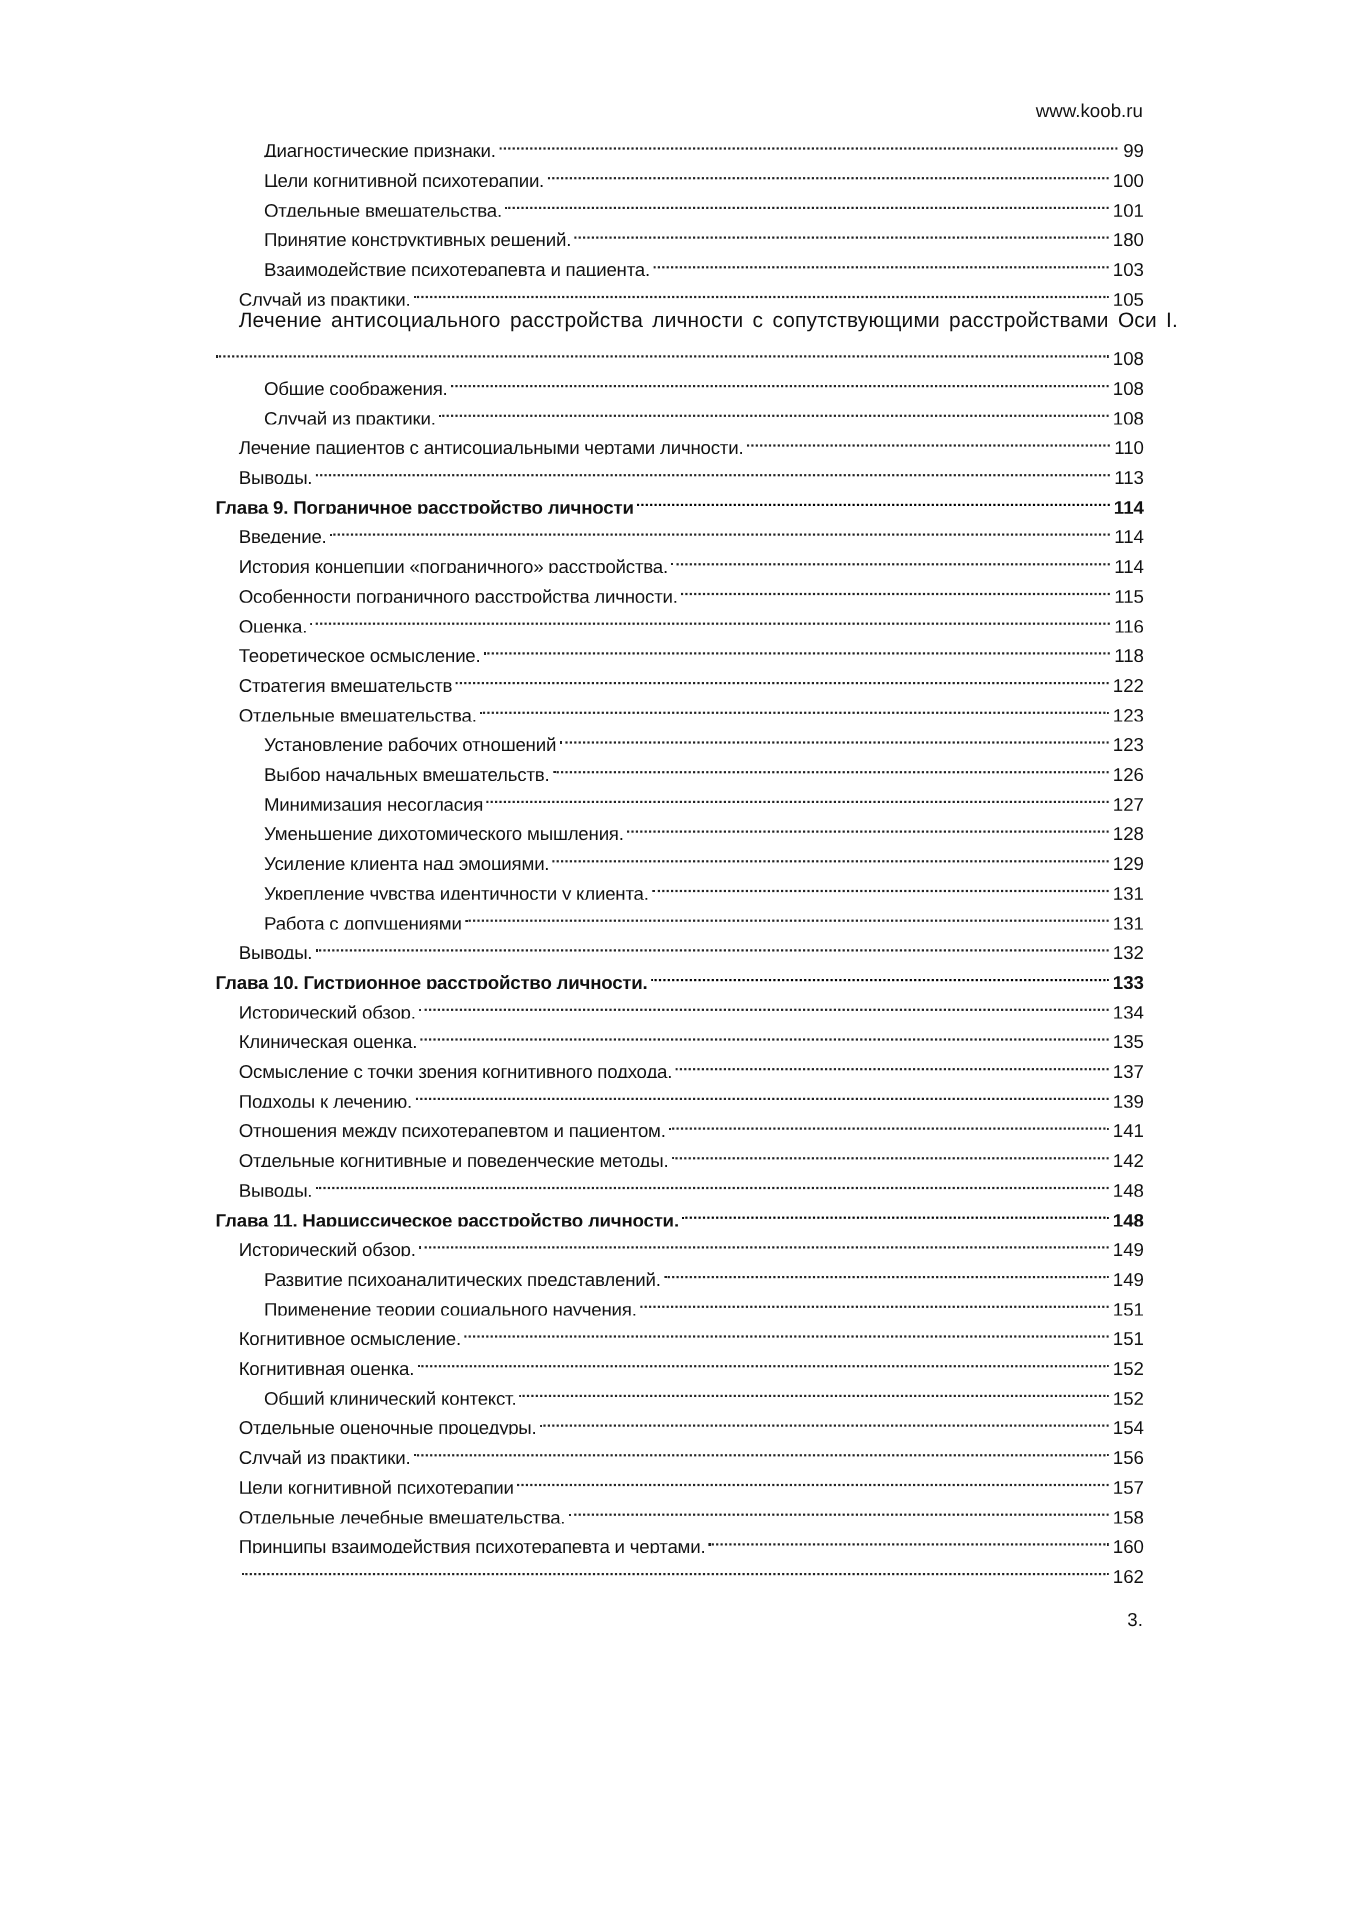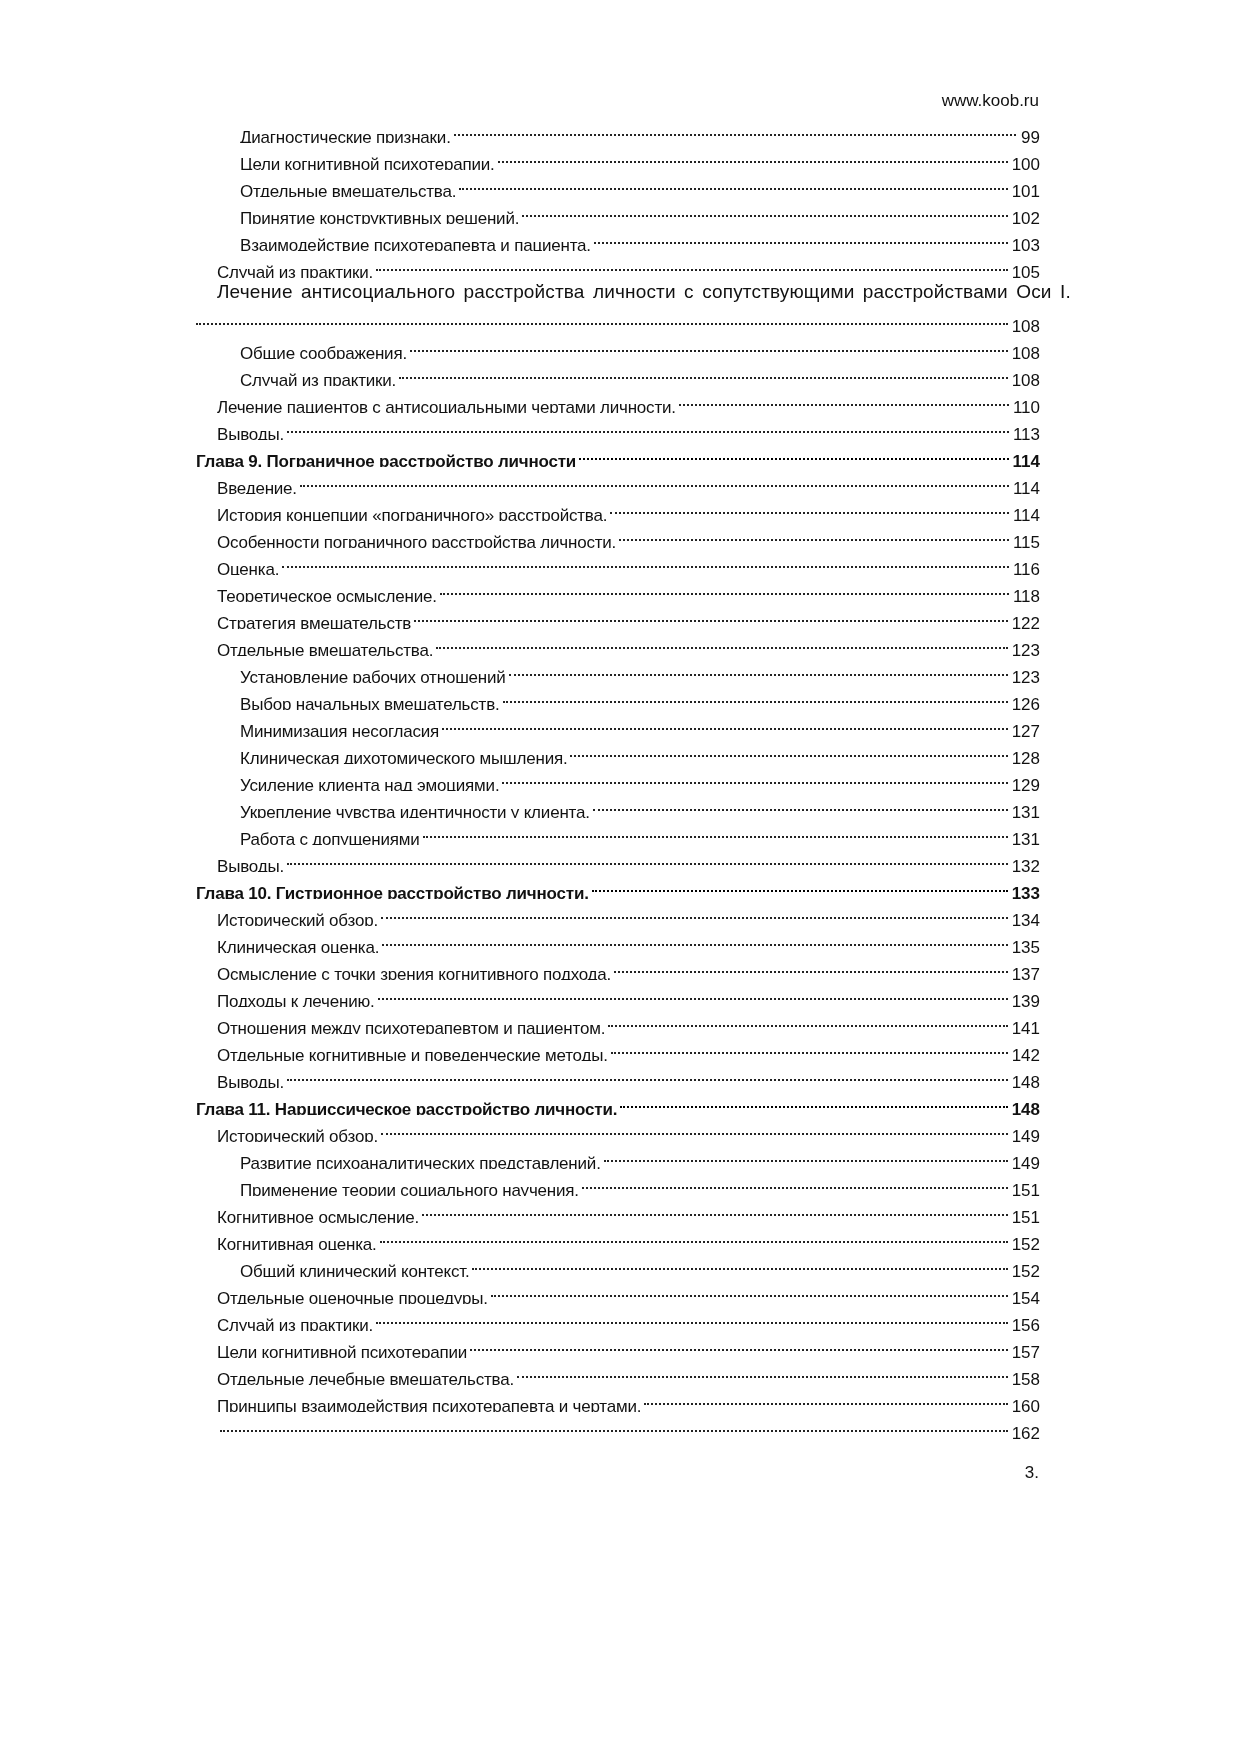--- a/index.html
+++ b/index.html
@@ -124,21 +124,21 @@
       <span class="toc-page">100</span>
     </div>
     <div class="toc-row level-2">
       <span class="toc-title">Отдельные вмешательства.</span>
       <span class="toc-leader"></span>
       <span class="toc-page">101</span>
     </div>
     <div class="toc-row level-2">
       <span class="toc-title">Принятие конструктивных решений.</span>
       <span class="toc-leader"></span>
-      <span class="toc-page">102</span>
+      <span class="toc-page">180</span>
     </div>
     <div class="toc-row level-2">
       <span class="toc-title">Взаимодействие психотерапевта и пациента.</span>
       <span class="toc-leader"></span>
       <span class="toc-page">103</span>
     </div>
     <div class="toc-row level-1">
       <span class="toc-title">Случай из практики.</span>
       <span class="toc-leader"></span>
       <span class="toc-page">105</span>
@@ -222,21 +222,21 @@
       <span class="toc-title">Выбор начальных вмешательств.</span>
       <span class="toc-leader"></span>
       <span class="toc-page">126</span>
     </div>
     <div class="toc-row level-2">
       <span class="toc-title">Минимизация несогласия</span>
       <span class="toc-leader"></span>
       <span class="toc-page">127</span>
     </div>
     <div class="toc-row level-2">
-      <span class="toc-title">Клиническая дихотомического мышления.</span>
+      <span class="toc-title">Уменьшение дихотомического мышления.</span>
       <span class="toc-leader"></span>
       <span class="toc-page">128</span>
     </div>
     <div class="toc-row level-2">
       <span class="toc-title">Усиление клиента над эмоциями.</span>
       <span class="toc-leader"></span>
       <span class="toc-page">129</span>
     </div>
     <div class="toc-row level-2">
       <span class="toc-title">Укрепление чувства идентичности у клиента.</span>

